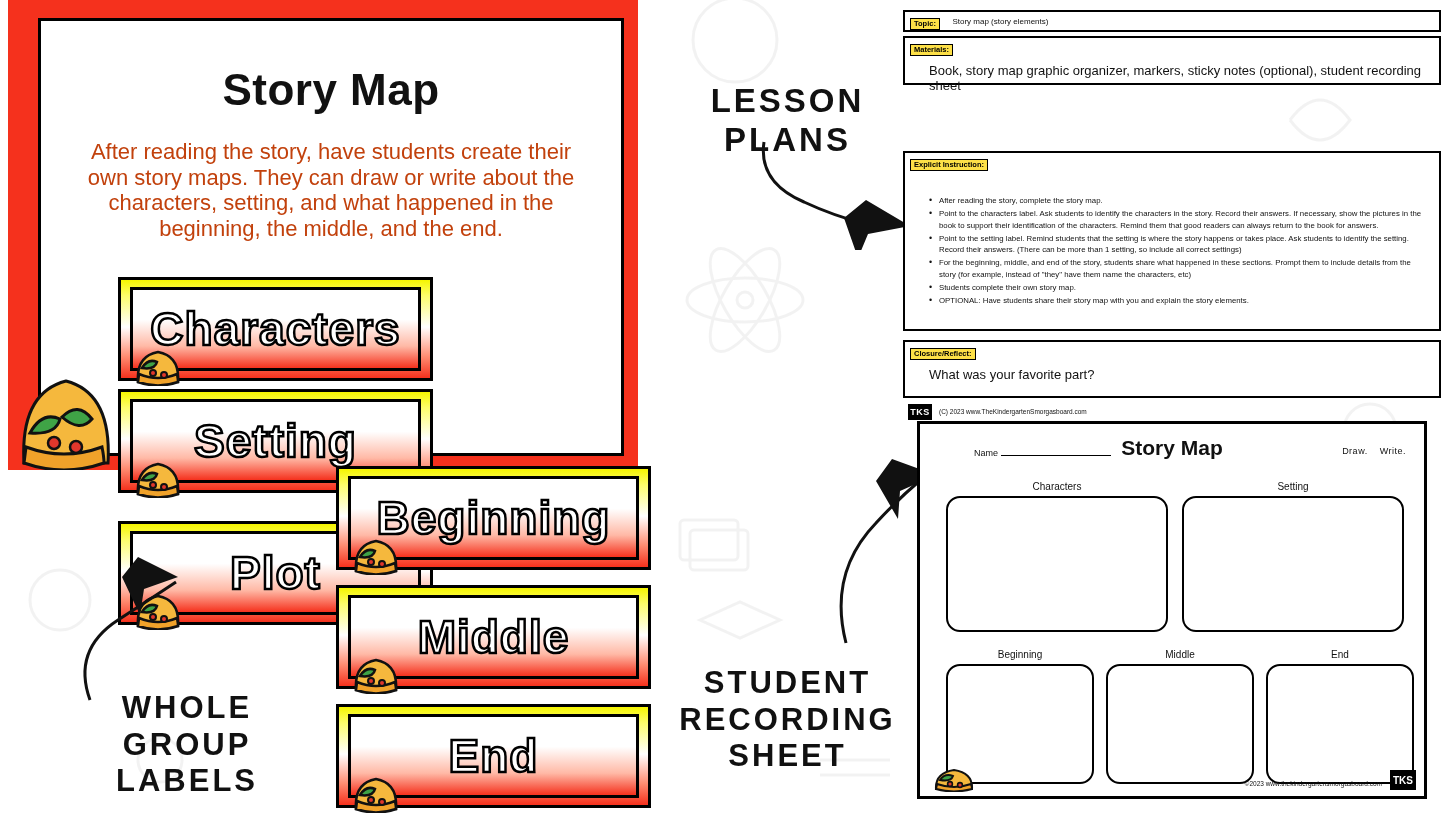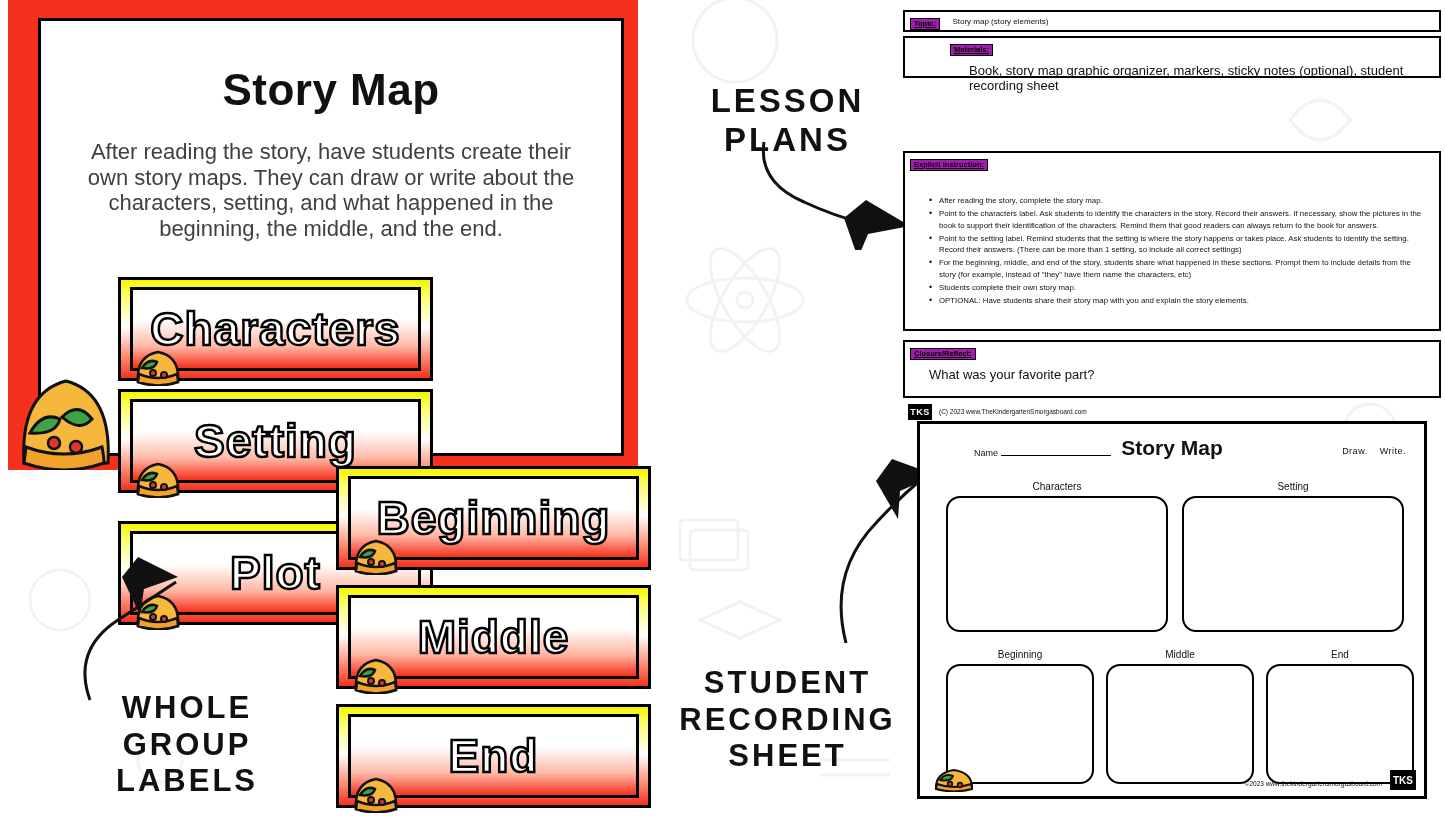--- a/index.html
+++ b/index.html
@@ -55,21 +55,21 @@
     font-size: 44px;
     font-weight: bold;
     letter-spacing: 0.5px;
     color: #111;
     margin: 14px 0 24px 0;
   }
   .poster-body {
     text-align: center;
     font-size: 22px;
     line-height: 1.17;
-    color: #404040;
+    color: #c2410c;
   }
 
   
   .taco-big {
     position: absolute;
     left: 10px;
     bottom: 0px;
     width: 92px;
     height: 115px;
   }
@@ -171,38 +171,37 @@
     box-sizing: border-box;
     background: #fff;
   }
   .lp-tag {
     display: inline-block;
     border: 1.5px solid #000;
     font-size: 7.5px;
     font-weight: bold;
     padding: 1.5px 3px;
     margin: 3px 0 0 5px;
-    background: #a21caf;
+    background: #fde047;
     line-height: 1;
-    text-decoration: underline;
   }
   .lp-val {
     font-size: 8px;
     color: #111;
     display: inline-block;
     margin-left: 8px;
     vertical-align: middle;
   }
   .lp-val-block {
     font-size: 13px;
     color: #111;
     margin: 7px 0 0 24px;
   }
   #lp-topic     { top: 0px;   height: 22px; }
-  #lp-materials { top: 26px;  height: 42px; padding-left: 40px; }
+  #lp-materials { top: 26px;  height: 49px; }
   #lp-engage    { top: 88px;  height: 42px; }
   #lp-explicit  { top: 141px; height: 180px; }
   #lp-closure   { top: 330px; height: 58px; }
 
   .lp-bullets {
     margin: 24px 0 0 0;
     padding: 0 14px 0 26px;
     list-style: none;
   }
   .lp-bullets li {

